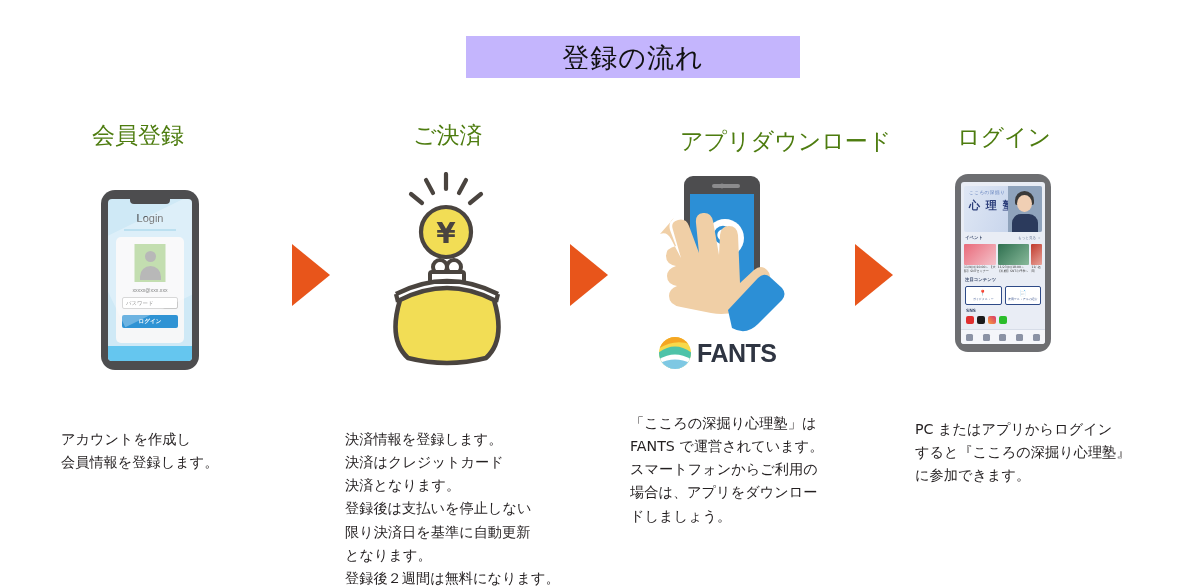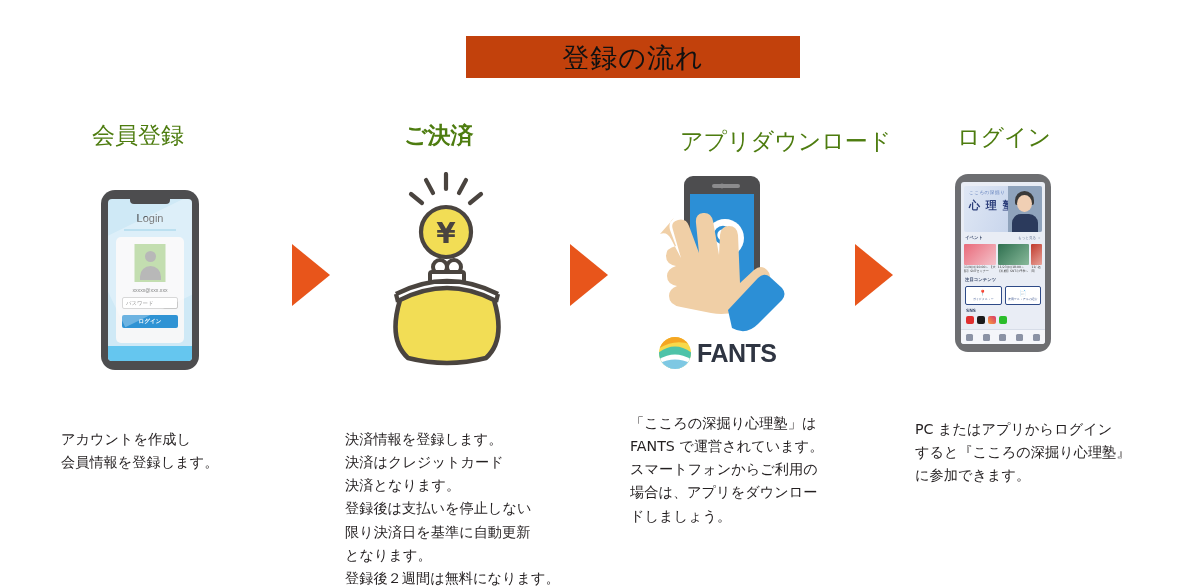--- a/index.html
+++ b/index.html
@@ -14,21 +14,21 @@
     font-family: "Liberation Sans", "DejaVu Sans", sans-serif;
     color: #231f20;
     overflow: hidden;
   }
 
   
   #title-banner {
     position: absolute;
     left: 466px; top: 36px;
     width: 334px; height: 42px;
-    background: #c2410c;
+    background: #c4b5fd;
     display: flex; align-items: center; justify-content: center;
   }
   #title-banner .title-text {
     font-size: 27px;
     letter-spacing: 1px;
     color: #111111;
     line-height: 1;
     font-family: "DejaVu Sans", sans-serif;
   }
 
@@ -298,21 +298,21 @@
       <div class="gloss"></div>
     </div>
   </div>
 
   <div class="step-body" style="left:61px; top:428px; width:230px;">アカウントを作成し
 会員情報を登録します。</div>
 </div>
 
 <div class="step">
 
-  <div class="step-heading" style="left:404px; top:124px;font-weight:bold;">ご決済</div>
+  <div class="step-heading" style="left:413px; top:124px;">ご決済</div>
 
   <div id="purse-illu">
     <svg width="128" height="196" viewBox="0 0 128 196">
       <g stroke="#4a443f" stroke-width="4.2" stroke-linecap="round" fill="none">
         <line x1="60" y1="2" x2="60" y2="17"></line>
         <line x1="40" y1="8" x2="47" y2="21"></line>
         <line x1="80" y1="8" x2="73" y2="21"></line>
         <line x1="25" y1="22" x2="36" y2="31"></line>
         <line x1="95" y1="22" x2="84" y2="31"></line>
       </g>

